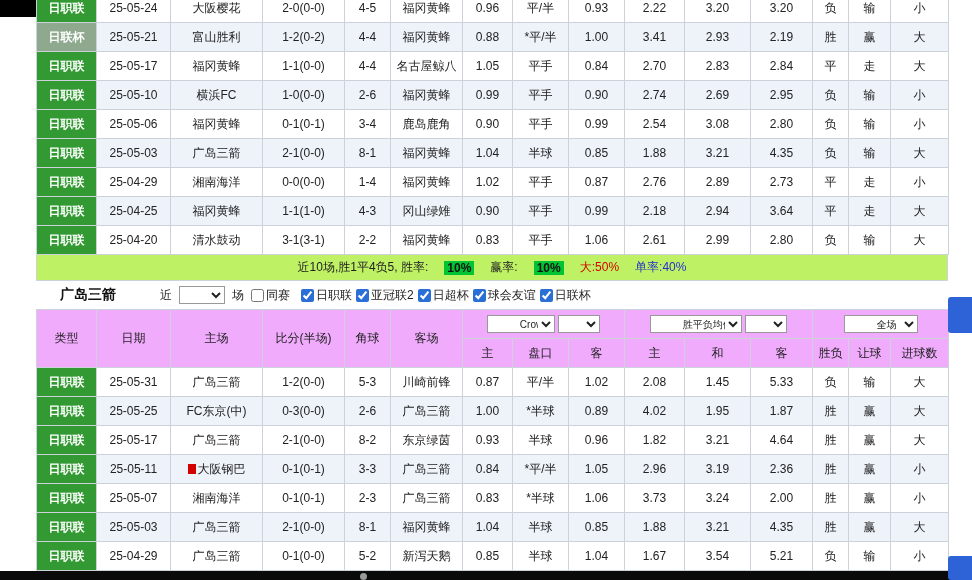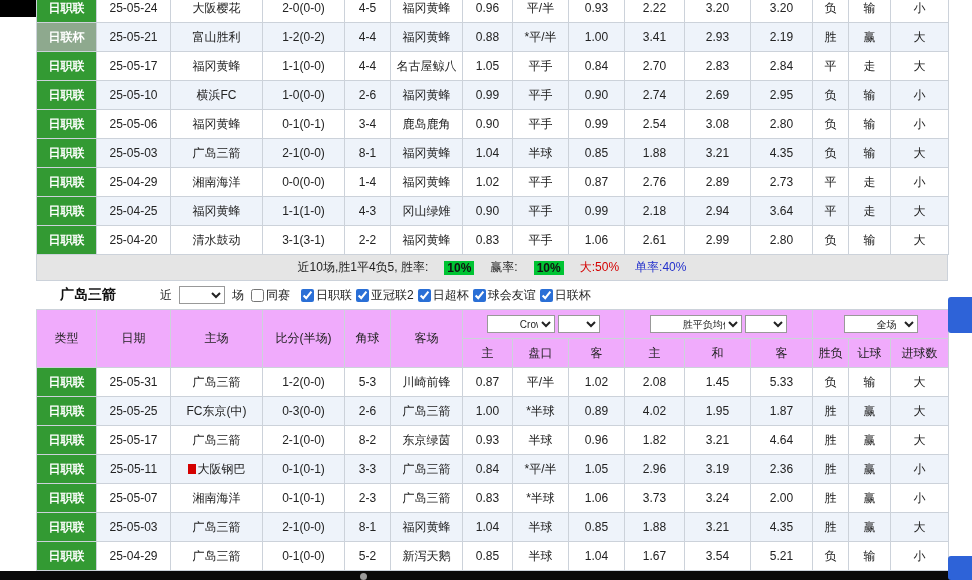--- a/index.html
+++ b/index.html
@@ -21,21 +21,21 @@
     background:#339a33;color:#fff;font-weight:bold;font-size:12px;}
   .badge-gray{background:#8ea98e;}
   td.date{color:#444;}
   td.score{color:#d40000;}
   .c-red{color:#d40000;}
   .c-green{color:#009900;}
   .c-blue{color:#2330cc;}
   .c-black{color:#222;}
   .flag{display:inline-block;width:8px;height:10px;background:#d40000;margin-right:2px;vertical-align:middle;}
   .summary{
-    height:25px;border:1px solid #ccd2da;border-top:none;background:#e5e5e5;
+    height:25px;border:1px solid #ccd2da;border-top:none;background:#bef264;
     display:flex;align-items:center;justify-content:center;gap:16px;font-size:12px;color:#222;
   }
   .hl{background:#00c433;color:#111;padding:0 3px;font-weight:bold;}
   .section-bar{height:28px;display:flex;align-items:center;background:#fff;font-size:12px;color:#222;}
   .sec-title{font-weight:bold;font-size:14px;margin-left:24px;color:#111;}
   .controls{display:flex;align-items:center;gap:7px;margin-left:44px;}
   .controls select, thead select{
     font-size:10px;height:18px;border:1px solid #999;background:#fff;color:#222;
     font-family:"Liberation Sans","DejaVu Sans",sans-serif;
     padding-left:28px;

